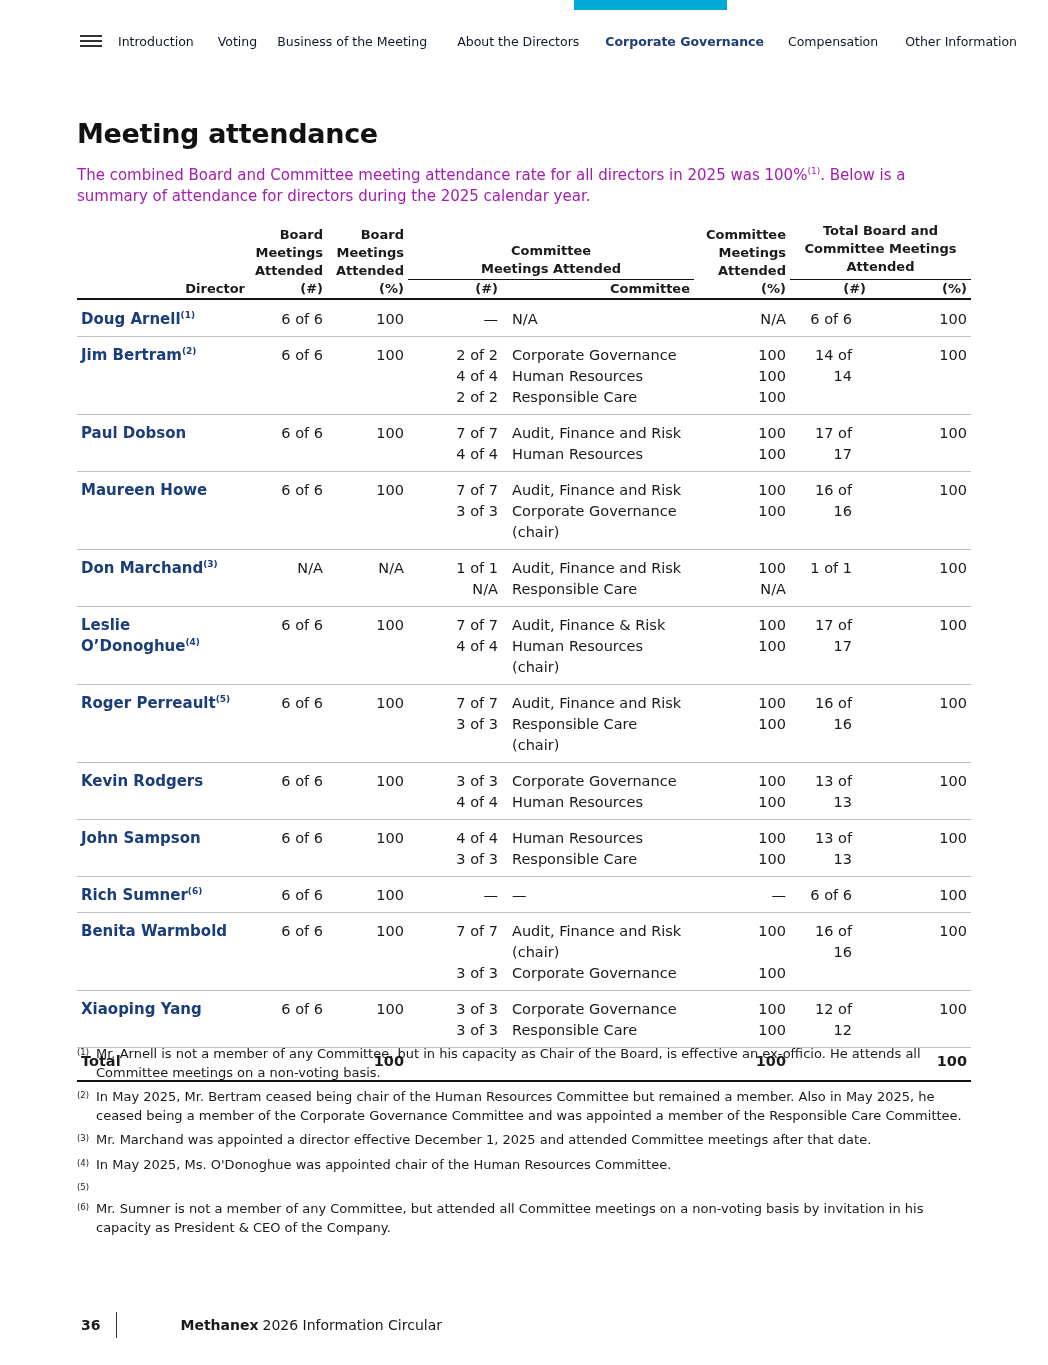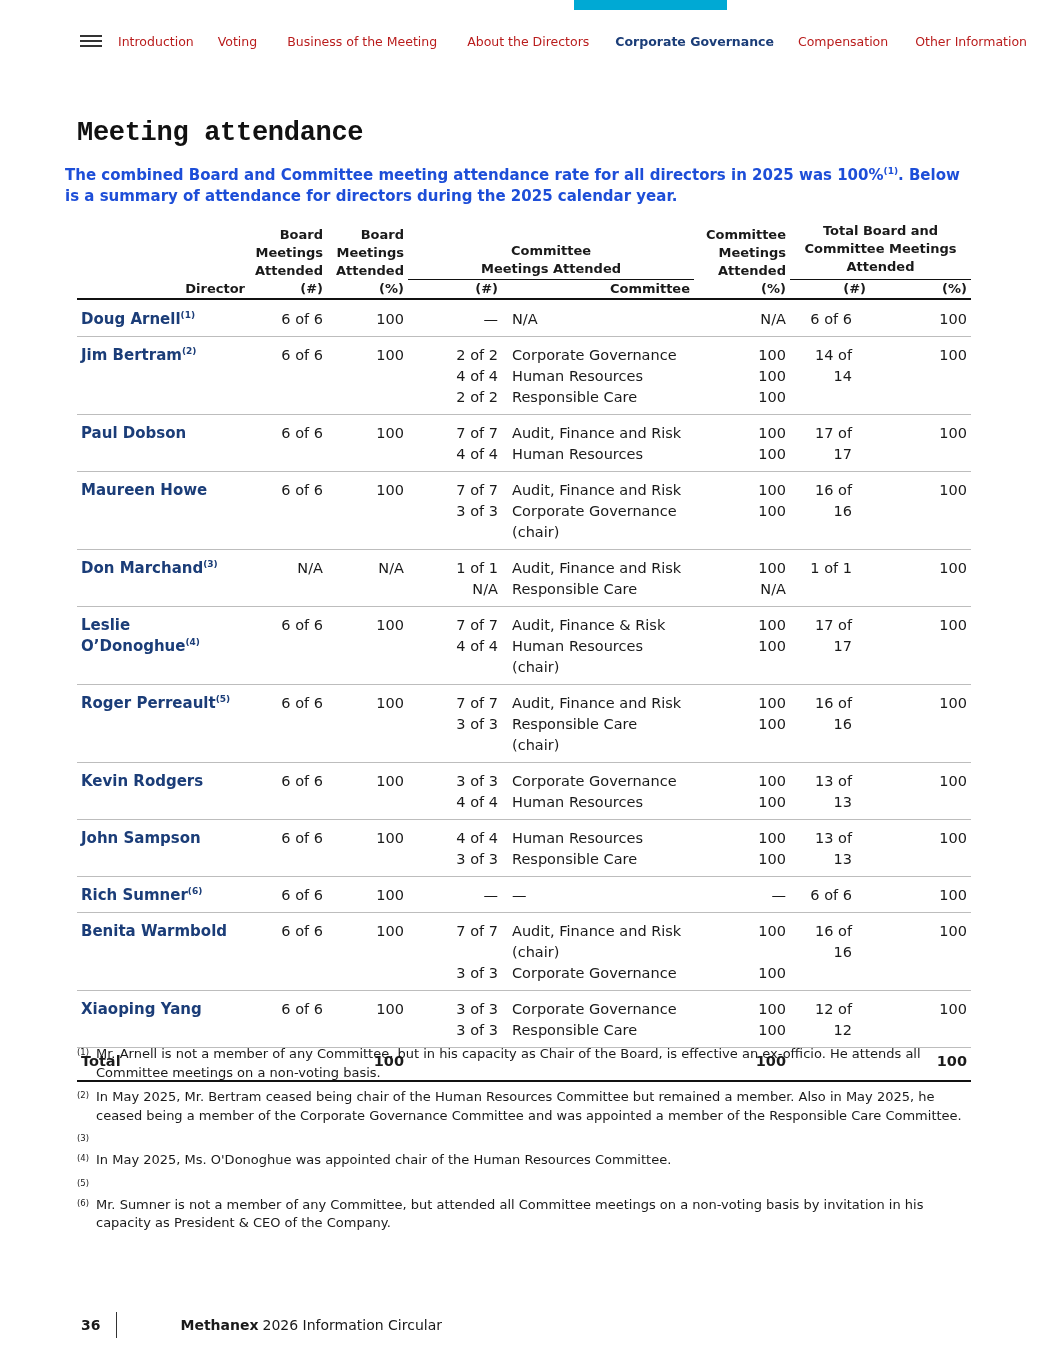--- a/index.html
+++ b/index.html
@@ -22,32 +22,31 @@
     .nav .menu-icon {
       width: 22px; height: 14px; margin-right: 16px; display: inline-block;
       position: relative; cursor: pointer;
     }
     .nav .menu-icon span {
       position: absolute; left: 0; width: 22px; height: 2px; background: #333;
     }
     .nav .menu-icon span:nth-child(1){ top: 1px; }
     .nav .menu-icon span:nth-child(2){ top: 6px; }
     .nav .menu-icon span:nth-child(3){ top: 11px; }
-    .nav a { color: #b91c1c; text-decoration: none; cursor: pointer; white-space: nowrap; }
+    .nav a { color: #0f172a; text-decoration: none; cursor: pointer; white-space: nowrap; }
     .nav a.active { color: #1b3d78; font-weight: bold; }
 
     .page-title {
       position: absolute; left: 77px; top: 118px;
       font-size: 27px; font-weight: bold; color: #111;
       letter-spacing: -0.3px;
-      font-family: Liberation Mono, monospace;
     }
     .intro {
-      position: absolute; left: 65px; top: 165px; width: 900px;
-      font-size: 15px; line-height: 21px; color: #1d4ed8; font-weight: bold;
+      position: absolute; left: 77px; top: 165px; width: 900px;
+      font-size: 15px; line-height: 21px; color: #a21caf;
     }
     sup { font-size: 9px; vertical-align: super; line-height: 0; }
 
     table.att {
       position: absolute; left: 77px; top: 222px; width: 894px;
       border-collapse: collapse;
       font-size: 14.5px;
     }
     table.att th {
       font-size: 13px; font-weight: bold; color: #1a1a1a;
@@ -86,21 +85,21 @@
 
 <div class="top-accent"></div>
 
 <nav class="nav">
   <span class="menu-icon">
       <span></span>
       <span></span>
       <span></span>
     </span>
   <a style="margin-right:24px">Introduction</a>
-  <a style="margin-right:30px">Voting</a>
+  <a style="margin-right:20px">Voting</a>
   <a style="margin-right:30px">Business of the Meeting</a>
   <a style="margin-right:26px">About the Directors</a>
   <a class="active" style="margin-right:24px">Corporate Governance</a>
   <a style="margin-right:27px">Compensation</a>
   <a>Other Information</a>
 </nav>
 
 <h1 class="page-title">Meeting attendance</h1>
 
 <p class="intro"><span>The combined Board and Committee meeting attendance rate for all directors in 2025 was 100%</span><sup>(1)</sup><span>. Below is a summary of attendance for directors during the 2025 calendar year.</span></p>
@@ -413,20 +412,21 @@
     <div class="fn">
       <span class="mk">(1)</span>
       <span>Mr. Arnell is not a member of any Committee, but in his capacity as Chair of the Board, is effective an ex-officio. He attends all Committee meetings on a non-voting basis.</span>
     </div>
     <div class="fn">
       <span class="mk">(2)</span>
       <span>In May 2025, Mr. Bertram ceased being chair of the Human Resources Committee but remained a member. Also in May 2025, he ceased being a member of the Corporate Governance Committee and was appointed a member of the Responsible Care Committee.</span>
     </div>
     <div class="fn">
       <span class="mk">(3)</span>
+      <span>Mr. Marchand was appointed a director effective December 1, 2025 and attended Committee meetings after that date.</span>
     </div>
     <div class="fn">
       <span class="mk">(4)</span>
       <span>In May 2025, Ms. O'Donoghue was appointed chair of the Human Resources Committee.</span>
     </div>
     <div class="fn">
       <span class="mk">(5)</span>
     </div>
     <div class="fn">
       <span class="mk">(6)</span>

